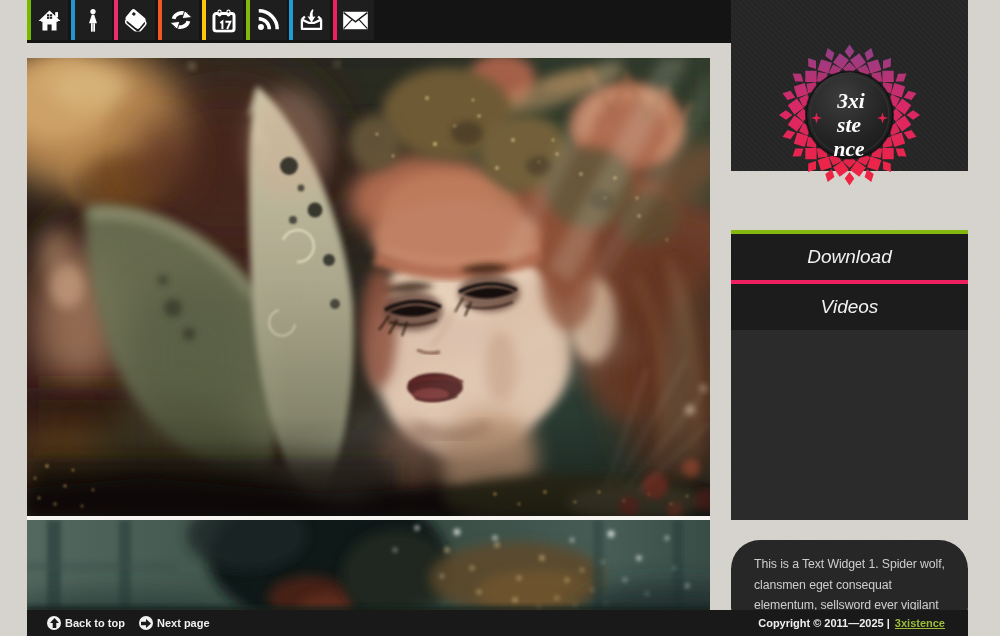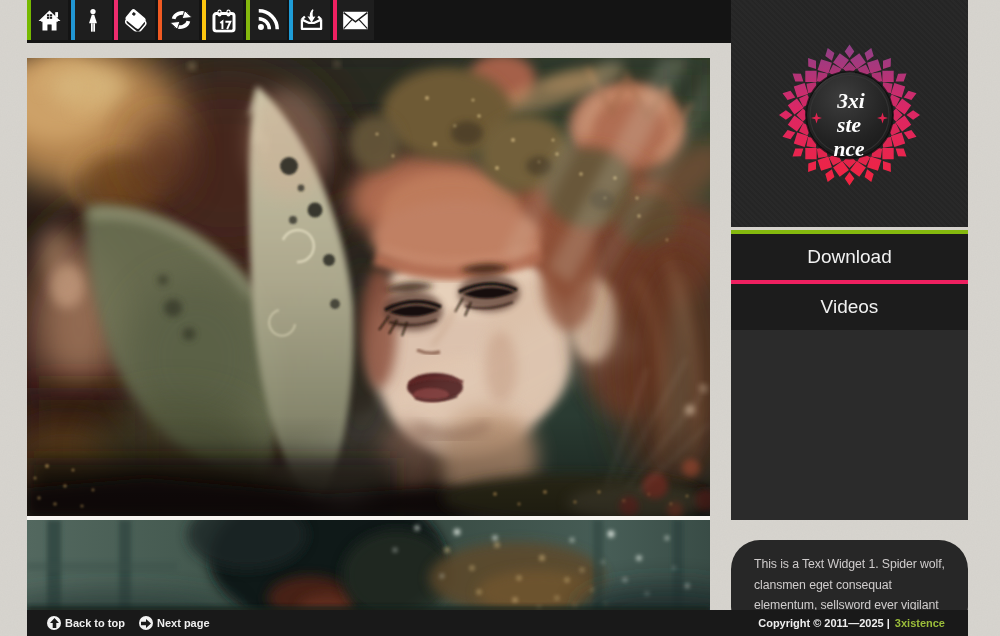--- a/index.html
+++ b/index.html
@@ -6,34 +6,34 @@
   html,body { width:1000px; height:636px; overflow:hidden; }
   body { background:#d7d4ce; font-family:"Liberation Sans", sans-serif; position:relative; }
   #noise { position:absolute; left:0; top:0; width:1000px; height:636px; z-index:0; }
   
   #topbar { position:absolute; left:27px; top:0; width:704px; height:43px; background:#141414; z-index:3; }
   .tb-item { position:absolute; top:0; height:40px; }
   .tb-bar { position:absolute; top:0; width:4px; height:40px; }
   .tb-tile { position:absolute; top:0; left:4px; width:37px; height:40px; background:#1e1e1e; display:flex; align-items:center; justify-content:center; }
   .tb-tile svg { transform:scale(0.88); }
   
-  #sb-logo { position:absolute; left:731px; top:0; width:237px; height:227px; background:#262626; background-image:repeating-linear-gradient(45deg, rgba(255,255,255,0.012) 0 2px, rgba(0,0,0,0.02) 2px 4px); z-index:2; }
+  #sb-logo { position:absolute; left:731px; top:0; width:237px; height:171px; background:#262626; background-image:repeating-linear-gradient(45deg, rgba(255,255,255,0.012) 0 2px, rgba(0,0,0,0.02) 2px 4px); z-index:2; }
   #sb-menu { position:absolute; left:731px; top:230px; width:237px; height:290px; background:#2b2b2b; z-index:2; }
-  .mbtn { height:50px; background:#1c1c1c; border-top:4px solid; display:flex; align-items:center; justify-content:center; color:#f1f1f1; font-size:19px; }
+  .mbtn { height:50px; background:#1c1c1c; border-top:4px solid; display:flex; align-items:center; justify-content:center; color:#f1f1f1; font-size:19px;font-style:italic; }
   #sb-text { position:absolute; left:731px; top:540px; width:237px; height:96px; background:#272727; z-index:1; color:#cfcccc; font-size:12.3px; letter-spacing:-0.1px; line-height:20.5px; padding:14px 0 0 23px;border-radius:29px; }
   
   #photo1 { position:absolute; left:27px; top:58px; width:683px; height:458px; z-index:1; }
   #strip { position:absolute; left:27px; top:516px; width:683px; height:4px; background:#f7f5f1; z-index:2; }
   #photo2 { position:absolute; left:27px; top:520px; width:683px; height:92px; z-index:1; }
   
   #footer { position:absolute; left:27px; top:610px; width:941px; height:26px; background:#191919; z-index:5; color:#efefef; font-size:11px; font-weight:bold; }
   .fl { position:absolute; top:0; height:26px; display:flex; align-items:center; gap:4px; }
   .fcirc { width:14px; height:14px; border-radius:50%; background:#f2f2f2; display:flex; align-items:center; justify-content:center; }
   #copy { position:absolute; right:23px; top:0; height:26px; display:flex; align-items:center; }
-  #copy b { color:#9bbd3a; margin-left:5px; }
+  #copy b { color:#9bbd3a; margin-left:5px;text-decoration:underline; }
 </style>
 </head>
 <body>
 <svg id="noise">
   <filter id="nz">
       <feTurbulence type="fractalNoise" baseFrequency="0.8" numOctaves="2" stitchTiles="stitch"></feTurbulence>
       <feColorMatrix type="matrix" values="0 0 0 0 0.55 0 0 0 0 0.55 0 0 0 0 0.53 0 0 0 0.5 0"></feColorMatrix>
     </filter>
   <rect width="1000" height="636" fill="#d8d5cf"></rect>
   <rect width="1000" height="636" filter="url(#nz)" opacity="0.45"></rect>

